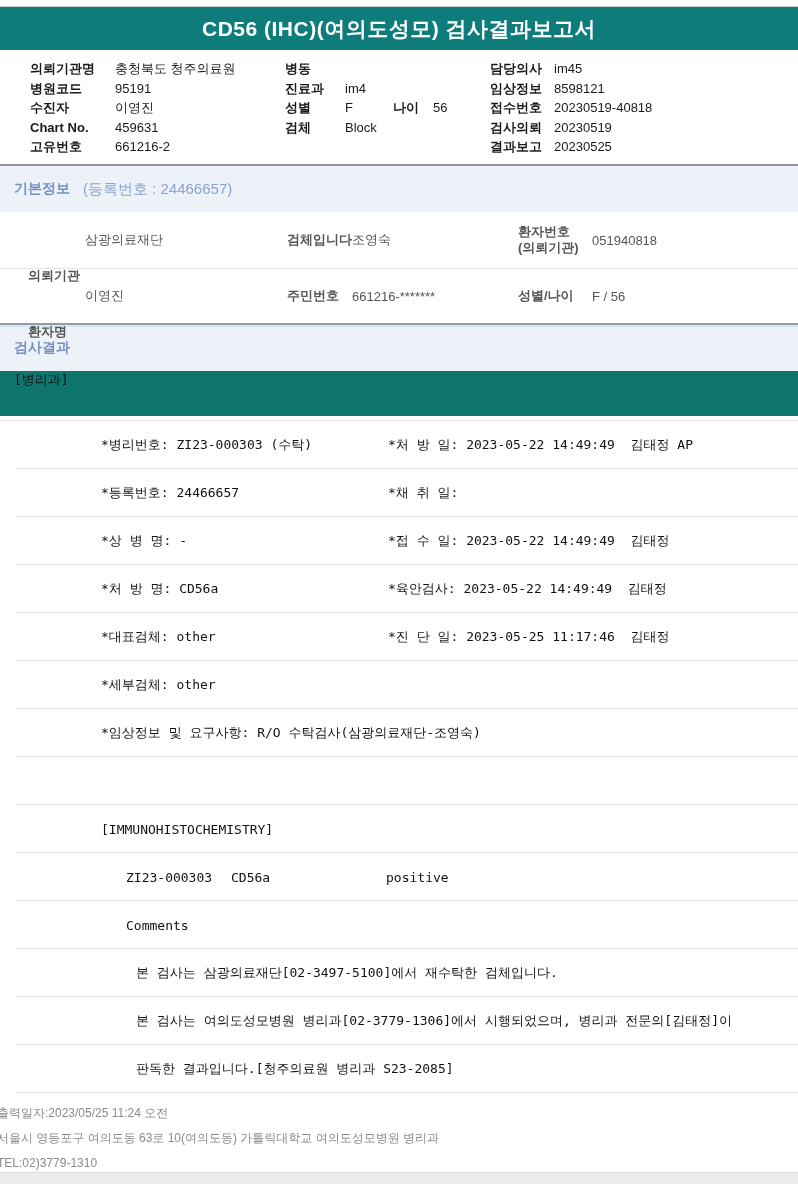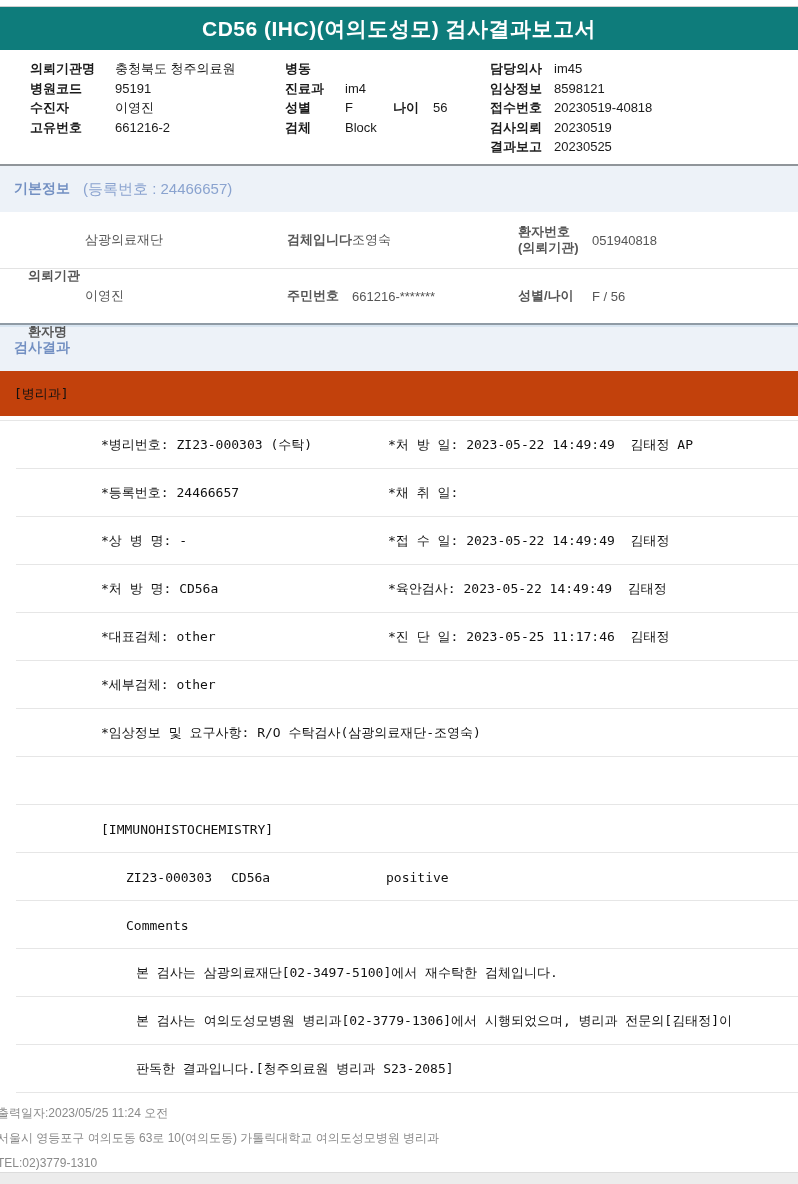--- a/index.html
+++ b/index.html
@@ -31,21 +31,21 @@
   .pt-row { position:relative; height:57px; border-bottom:1px solid #e3e3e3; font-size:13px; color:#555; }
   .pt-row.last { height:54px; border-bottom:none; }
   .pt-row span { position:absolute; top:50%; transform:translateY(-50%); white-space:nowrap; }
   .pt-lbl { font-weight:bold; }
   .c1 { left:28px;margin-top:36px; } .v1 { left:85px; }
   .c2 { left:287px; } .v2 { left:352px; }
   .c3 { left:518px; white-space:pre-line !important; line-height:16px; }
   .v3 { left:592px; }
 
   .mono { font-family:"DejaVu Sans Mono","Liberation Mono",monospace; }
-  .dept-row { height:45px; background:#c2410c; display:flex; align-items:center; padding-left:14px; font-size:13px; color:#111; margin-bottom:4px; }
+  .dept-row { height:45px; background:#0f766e; display:flex; padding-left:14px; font-size:13px; color:#111; margin-bottom:4px; }
 
   .detail-rows { border-top:1px solid #e6e6e6;padding-left:16px; }
   .d-row { position:relative; height:48px; border-bottom:1px solid #e6e6e6; font-size:13px; color:#111; }
   .d-row span { position:absolute; top:50%; transform:translateY(-50%); white-space:pre; }
   .d-left { left:85px; } .d-right { left:372px; }
   .d-ihc { left:85px; }
   .d-code { left:110px; } .d-test { left:215px; } .d-res { left:370px; }
   .d-comments { left:110px; } .d-cline { left:120px; }
 
   .footer { margin-left:-3px; padding-top:8px; font-size:12px; color:#8a8a8a; line-height:25px; }
@@ -60,20 +60,21 @@
 
   <header class="banner">
     <h1>CD56 (IHC)(여의도성모) 검사결과보고서</h1>
   </header>
 
   <section class="order-info">
     <div class="oi-col oi-left">
       <div class="oi-row"><span class="oi-lbl">의뢰기관명</span><span class="oi-val">충청북도 청주의료원</span></div>
       <div class="oi-row"><span class="oi-lbl">병원코드</span><span class="oi-val">95191</span></div>
       <div class="oi-row"><span class="oi-lbl">수진자</span><span class="oi-val">이영진</span></div>
+      <div class="oi-row"><span class="oi-lbl">Chart No.</span><span class="oi-val">459631</span></div>
       <div class="oi-row"><span class="oi-lbl">고유번호</span><span class="oi-val">661216-2</span></div>
     </div>
     <div class="oi-col oi-mid">
       <div class="oi-row"><span class="oi-lbl">병동</span><span class="oi-val"></span></div>
       <div class="oi-row"><span class="oi-lbl">진료과</span><span class="oi-val">im4</span></div>
       <div class="oi-row"><span class="oi-lbl">성별</span><span class="oi-val oi-val-f">F</span><span class="oi-lbl oi-age-lbl">나이</span><span class="oi-val">56</span></div>
       <div class="oi-row"><span class="oi-lbl">검체</span><span class="oi-val">Block</span></div>
     </div>
     <div class="oi-col oi-right">
       <div class="oi-row"><span class="oi-lbl">담당의사</span><span class="oi-val">im45</span></div>

